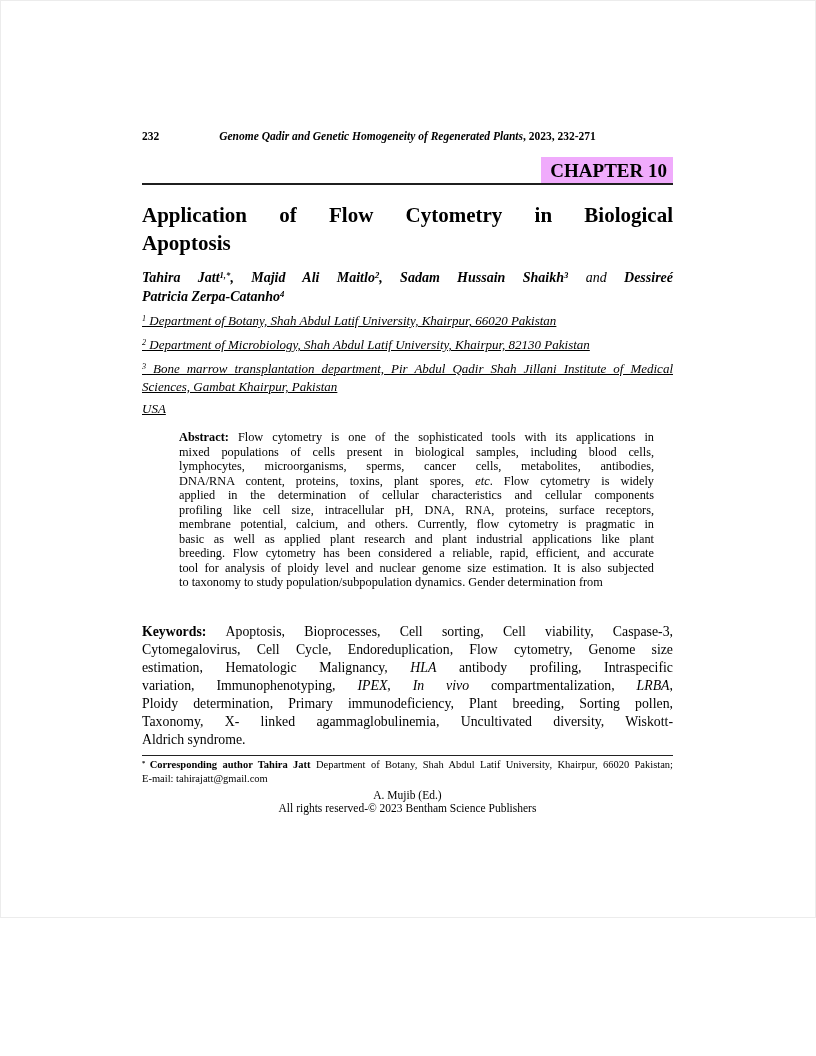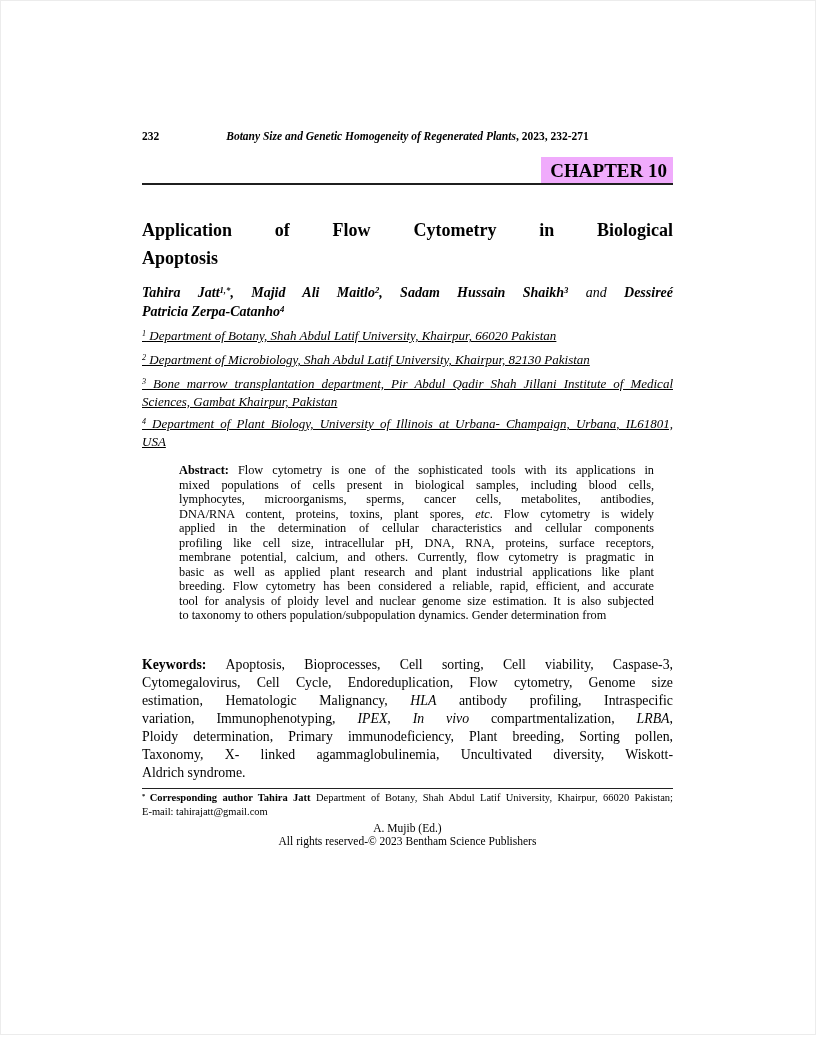--- a/index.html
+++ b/index.html
@@ -5,21 +5,21 @@
   html, body { margin: 0; padding: 0; }
   body {
     width: 816px; height: 1056px;
     background: #ffffff;
     color: #000000;
     font-family: "Liberation Serif", serif;
     overflow: hidden;
   }
   .page {
     position: relative;
-    width: 816px; height: 1035px;
+    width: 816px; height: 918px;
     box-sizing: border-box;
     padding: 129px 143px 0 142px;
     background: #ffffff;
     box-shadow: inset 0 0 0 1px #ececec;
   }
   
   .running-header {
     position: relative;
     height: 15px;
     font-size: 11.5px;
@@ -36,21 +36,21 @@
   }
   .chapter-badge {
     display: inline-block;
     font-size: 19px;
     font-weight: bold;
     line-height: 25px;
     padding: 1px 6px 0 9px;
     vertical-align: bottom;
   }
   
-  .title  { margin: 31px 0 0 0; font-size: 18px; font-weight: bold; line-height: 28px; }
+  .title  { margin: 16px 0 0 0; font-size: 21px; font-weight: bold; line-height: 28px; }
   .authors { margin-top: 12px; font-size: 14px; line-height: 17px; font-style: italic; }
   .affiliations { margin-top: 6px; text-decoration: underline; }
   .affiliation { font-size: 13px; line-height: 16px; margin-bottom: 6px; }
   
   .abstract {
     margin: 13px 19px 0 37px;
     font-size: 12.3px;
     line-height: 14.5px;
   }
   
@@ -79,21 +79,21 @@
   .jlines .line { text-align: justify; text-align-last: justify; }
   .jlines .line:last-child { text-align-last: left; }
 </style>
 </head>
 <body style="color: rgb(0, 0, 0); background: rgb(255, 255, 255);">
 
 <div class="page">
 
   <div class="running-header">
     <span class="pagenum">232</span>
-    <span class="running-title"><span class="bi">Botany Size and Genetic Homogeneity of Regenerated Plants</span><span class="b">, 2023, 232-271</span></span>
+    <span class="running-title"><span class="bi">Genome Qadir and Genetic Homogeneity of Regenerated Plants</span><span class="b">, 2023, 232-271</span></span>
   </div>
 
   <div class="chapter-row" style="border-bottom-color: rgb(31, 31, 31);">
     <span class="chapter-badge" style="background: #f0abfc;">CHAPTER 10</span>
   </div>
 
   <h1 class="title jlines">
       <div class="line"><span class="b">Application of Flow Cytometry in Biological</span></div>
       <div class="line"><span class="b">Apoptosis</span></div>
     </h1>
@@ -108,37 +108,36 @@
         <div class="line"><span class="i sup">1</span><span class="i"> Department of Botany, Shah Abdul Latif University, Khairpur, 66020 Pakistan</span></div>
       </div>
     <div class="affiliation jlines">
         <div class="line"><span class="i sup">2</span><span class="i"> Department of Microbiology, Shah Abdul Latif University, Khairpur, 82130 Pakistan</span></div>
       </div>
     <div class="affiliation jlines">
         <div class="line"><span class="i sup">3</span><span class="i"> Bone marrow transplantation department, Pir Abdul Qadir Shah Jillani Institute of Medical</span></div>
         <div class="line"><span class="i">Sciences, Gambat Khairpur, Pakistan</span></div>
       </div>
     <div class="affiliation jlines">
-        <div class="line"><span class="i sup">4</span><span class="i"> Department of Plant Biology, University of Illinois at Urbana- Champaign, Urbana, IL61801,</span></div>
         <div class="line"><span class="i">USA</span></div>
       </div>
   </div>
 
   <div class="abstract jlines">
       <div class="line"><span class="b">Abstract: </span><span>Flow cytometry is one of the sophisticated tools with its applications in</span></div>
       <div class="line"><span>mixed populations of cells present in biological samples, including blood cells,</span></div>
       <div class="line"><span>lymphocytes, microorganisms, sperms, cancer cells, metabolites, antibodies,</span></div>
       <div class="line"><span>DNA/RNA content, proteins, toxins, plant spores, </span><span class="i">etc</span><span>. Flow cytometry is widely</span></div>
       <div class="line"><span>applied in the determination of cellular characteristics and cellular components</span></div>
       <div class="line"><span>profiling like cell size, intracellular pH, DNA, RNA, proteins, surface receptors,</span></div>
       <div class="line"><span>membrane potential, calcium, and others. Currently, flow cytometry is pragmatic in</span></div>
       <div class="line"><span>basic as well as applied plant research and plant industrial applications like plant</span></div>
       <div class="line"><span>breeding. Flow cytometry has been considered a reliable, rapid, efficient, and accurate</span></div>
       <div class="line"><span>tool for analysis of ploidy level and nuclear genome size estimation. It is also subjected</span></div>
-      <div class="line"><span>to taxonomy to others population/subpopulation dynamics. Gender determination from</span></div>
+      <div class="line"><span>to taxonomy to study population/subpopulation dynamics. Gender determination from</span></div>
     </div>
 
   <div class="keywords jlines">
       <div class="line"><span class="b">Keywords: </span><span>Apoptosis, Bioprocesses, Cell sorting, Cell viability, Caspase-3,</span></div>
       <div class="line"><span>Cytomegalovirus, Cell Cycle, Endoreduplication, Flow cytometry, Genome size</span></div>
       <div class="line"><span>estimation, Hematologic Malignancy, </span><span class="i">HLA</span><span> antibody profiling, Intraspecific</span></div>
       <div class="line"><span>variation, Immunophenotyping, </span><span class="i">IPEX</span><span>, </span><span class="i">In vivo</span><span> compartmentalization, </span><span class="i">LRBA</span><span>,</span></div>
       <div class="line"><span>Ploidy determination, Primary immunodeficiency, Plant breeding, Sorting pollen,</span></div>
       <div class="line"><span>Taxonomy, X- linked agammaglobulinemia, Uncultivated diversity, Wiskott-</span></div>
       <div class="line"><span>Aldrich syndrome.</span></div>

